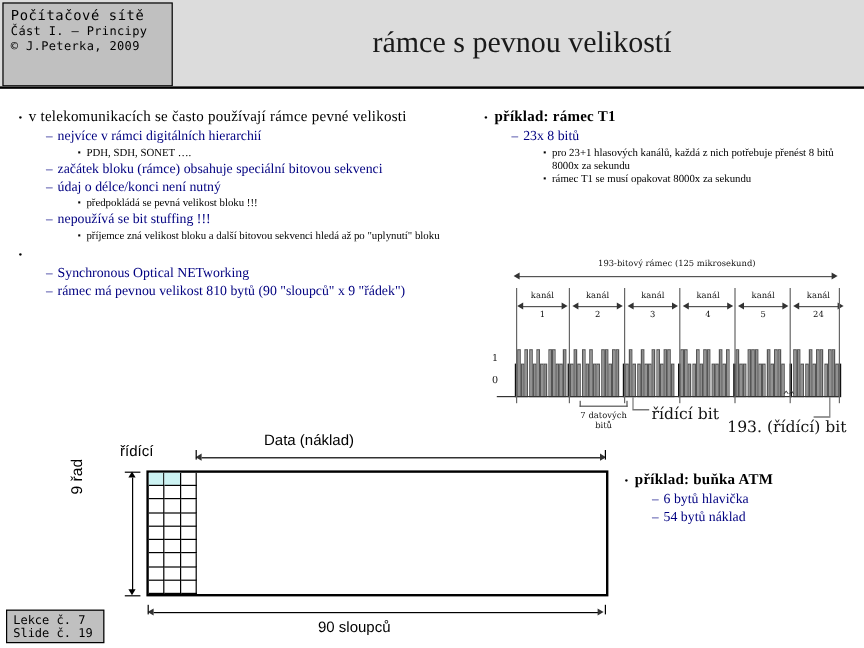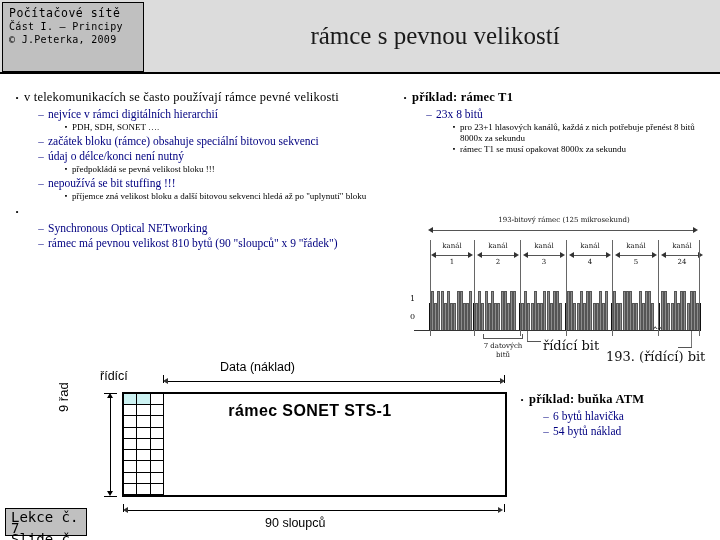--- a/index.html
+++ b/index.html
@@ -89,21 +89,21 @@
   .dimline{position:absolute;height:1px;background:#000;}
   .dimvert{position:absolute;width:1px;background:#000;}
   .cap{position:absolute;font-size:12.5px;white-space:nowrap;}
   .tick{position:absolute;background:#000;}
   #row-label{position:absolute;left:-4px;top:52px;font-size:13px;
     transform:rotate(-90deg);transform-origin:left top;white-space:nowrap;}
   
   #lecture-box{
     position:absolute;left:5px;top:508px;width:82px;height:28px;
     background:#c0c0c0;border:1px solid #000;box-sizing:border-box;
-    font-family:"DejaVu Sans Mono", monospace;font-size:14px;color:#000;
+    font-family:"DejaVu Sans Mono", monospace;font-size:10px;color:#000;
     padding:3px 0 16px 5px;line-height:11px;
   }
 </style>
 </head>
 <body>
 
 <div id="header-band"></div>
 
 <div id="course-box">
   <div class="ct">Počítačové sítě</div>
@@ -382,21 +382,20 @@
         <div></div>
         <div></div>
         <div></div>
         <div></div>
         <div></div>
         <div></div>
         <div></div>
         <div></div>
       </div>
   </div>
-  <div id="sonet-label">rámec SONET STS-1</div>
 
   <div class="dimvert" style="left:50px;top:38px;height:94px;"></div>
   <div style="position:absolute;left:47px;top:33px;width:0;height:0;border-left:3px solid transparent;border-right:3px solid transparent;border-bottom:5px solid #000;"></div>
   <div style="position:absolute;left:47px;top:131px;width:0;height:0;border-left:3px solid transparent;border-right:3px solid transparent;border-top:5px solid #000;"></div>
   <div class="tick" style="left:44px;top:33px;width:13px;height:1px;"></div>
   <div class="tick" style="left:44px;top:136px;width:13px;height:1px;"></div>
   <div id="row-label">9 řad</div>
 
   <div class="dimline" style="left:68px;top:150px;width:372px;"></div>
   <div class="ar-l" style="left:63px;top:147px;"></div>

